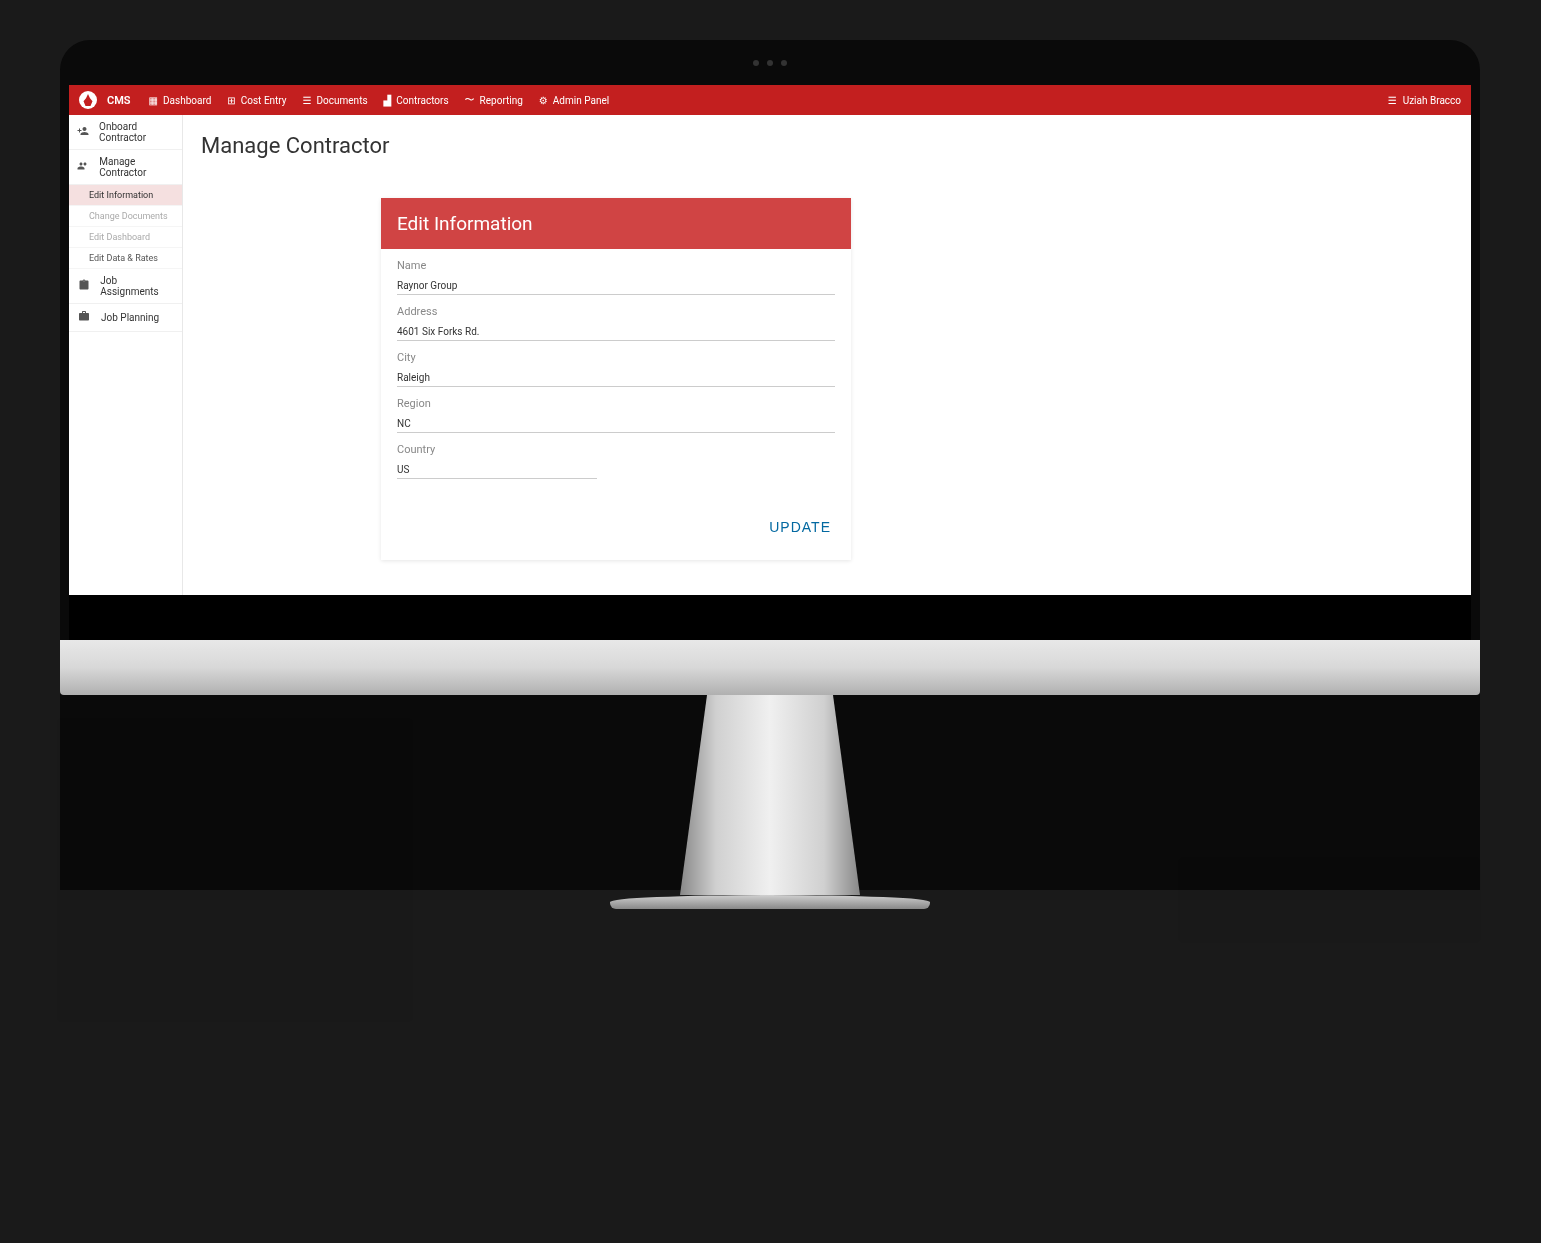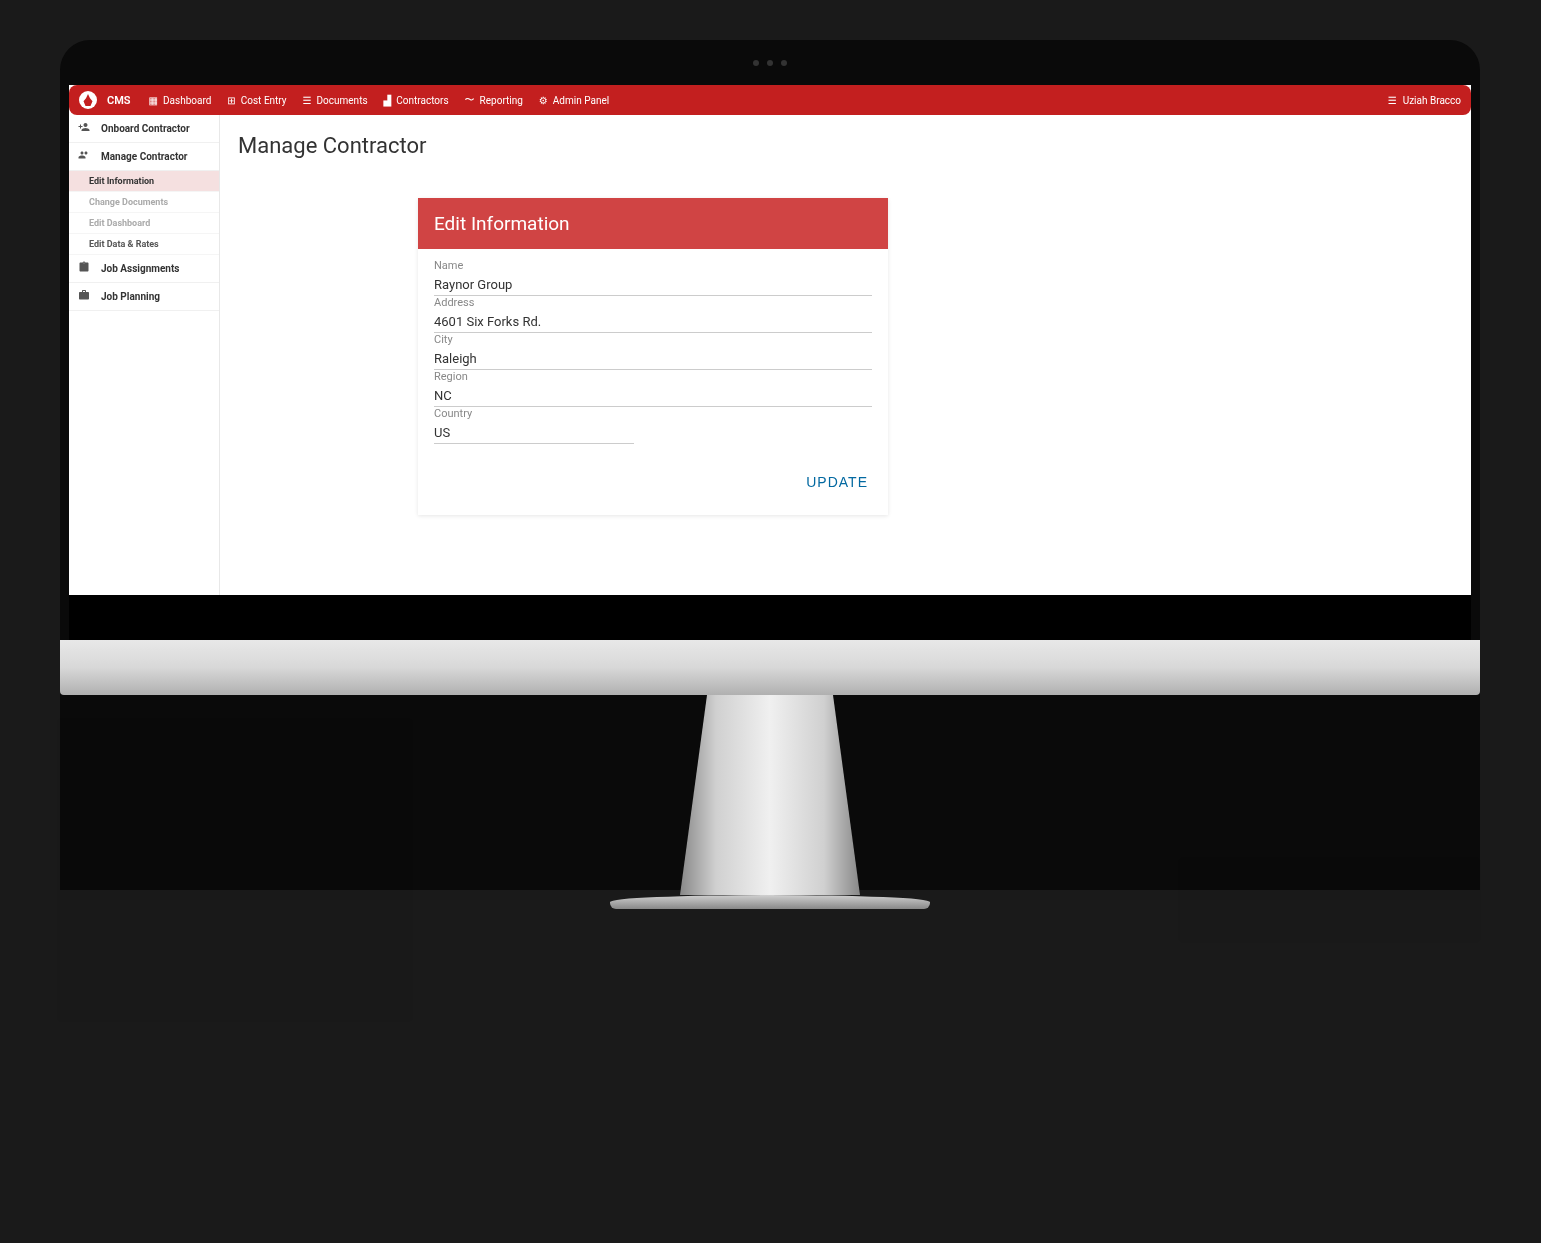--- a/index.html
+++ b/index.html
@@ -44,21 +44,20 @@
       position: relative;
     }
     .header-bar {
       height: 30px;
       background: #c31f1f;
       display: flex;
       align-items: center;
       padding: 0 10px;
       color: #fff;
       font-size: 11px;
-      border-radius: 8px;
     }
     .logo-circle {
       width: 18px;
       height: 18px;
       background: #fff;
       border-radius: 50%;
       display: flex;
       align-items: center;
       justify-content: center;
       margin-right: 10px;
@@ -92,24 +91,23 @@
       align-items: center;
       gap: 6px;
       font-size: 10px;
     }
     .main-area {
       flex: 1;
       display: flex;
       background: #fff;
     }
     .sidebar {
-      width: 151px;
+      width: 114px;
       background: #fff;
       border-right: 1px solid #e8e8e8;
-      font-weight: bold;
     }
     .sidebar-item {
       display: flex;
       align-items: center;
       gap: 10px;
       padding: 6px 8px;
       font-size: 10px;
       color: #333;
       cursor: pointer;
       border-bottom: 1px solid #f0f0f0;
@@ -151,33 +149,34 @@
       background: #d04444;
       color: #fff;
       font-size: 19px;
       font-weight: 400;
       padding: 14px 16px;
     }
     .card-body {
       padding: 10px 16px 16px 16px;
     }
     .field-group {
+      margin-bottom: 10px;
     }
     .field-row {
       display: flex;
       gap: 46px;
     }
     .field-row .field-group { flex: 1; }
     .field-label {
       font-size: 11px;
       color: #888;
       margin-bottom: 2px;
     }
     .field-value {
-      font-size: 13px;
+      font-size: 10px;
       color: #333;
       border-bottom: 1px solid #ccc;
       padding: 3px 0;
       width: 100%;
       border-top: none;
       border-left: none;
       border-right: none;
       outline: none;
       font-family: inherit;
       background: transparent;

